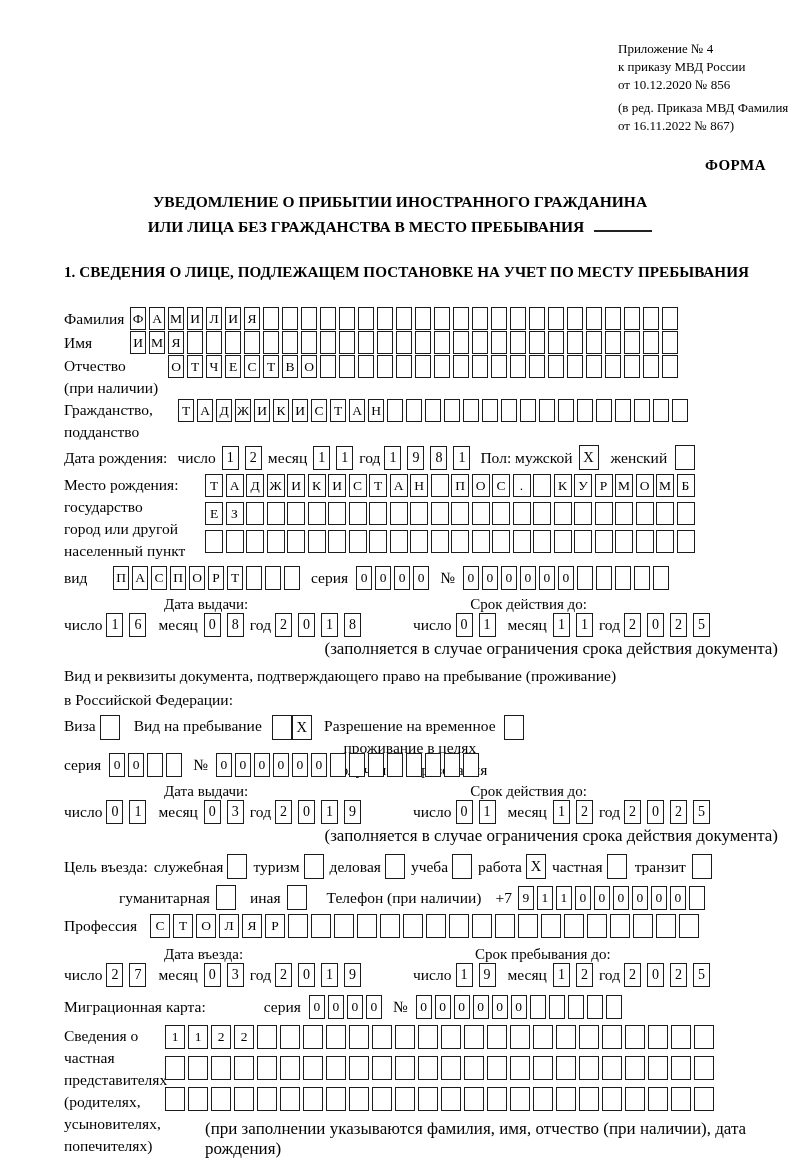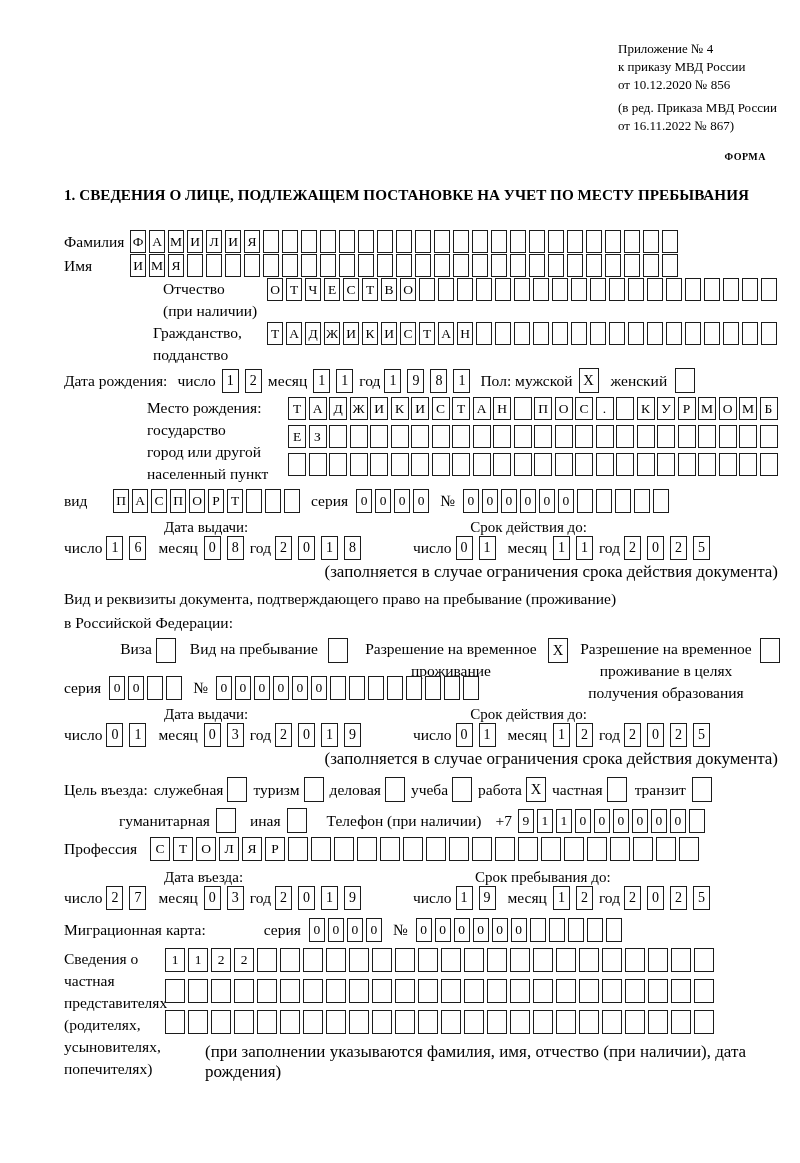--- a/index.html
+++ b/index.html
@@ -6,28 +6,28 @@
   html,body { background:#888; }
   .page {
     width: 800px; height: 1163px; margin: 0 auto;
     background: #ffffff; color: #000;
     font-family: "Liberation Serif", serif;
     position: relative; overflow: hidden;
   }
   
   .refblock { padding: 40px 48px 0 618px; font-size: 13px; line-height: 18px; white-space: nowrap; }
   .refblock .gap { margin-top: 5px; }
-  .forma { text-align: right; padding-right: 34px; margin-top: 16px; font-weight: bold; font-size: 10px; letter-spacing: .5px; }
+  .forma { text-align: right; padding-right: 34px; margin-top: 22px; font-weight: bold; font-size: 15px; letter-spacing: .5px; }
   .title { text-align: center; font-weight: bold; font-size: 15.5px; line-height: 25px; margin-top: 15px; }
   .uline { display: inline-block; width: 58px; border-bottom: 2px solid #222; margin-left: 10px; vertical-align: baseline; }
   .sec1 { margin: 24px 28px 0 64px; font-weight: bold; font-size: 15.2px; }
   
   .body { margin: 26px 0 0 64px; width: 716px; font-size: 15.5px; }
   .row { display: flex; align-items: center; }
-  .row.top { align-items: flex-start; justify-content: flex-end; }
+  .row.top { align-items: flex-start; }
   .lbl { flex: none; line-height: 22px; }
   .w66 { width: 66px; } .w104 { width: 104px; } .w114 { width: 114px; } .w141 { width: 141px; } .w49 { width: 49px; } .w86 { width: 86px; } .w101 { width: 101px; }
   .boxes { display: flex; flex: none; }
   .bx {
     display: inline-flex; align-items: center; justify-content: center;
     width: 16px; height: 23px; border: 1.7px solid #1c1c1c; margin-right: 3px;
     font-size: 13.5px; flex: none; background: #fff;
   }
   .bp .bx { width: 18px; margin-right: 2.5px; }          
   .wide .bx { width: 20px; height: 24px; margin-right: 3px; } 
@@ -52,26 +52,32 @@
 </style>
 </head>
 <body>
 
 <div class="page">
 
   <div class="refblock">
     <div>Приложение № 4</div>
     <div>к приказу МВД России</div>
     <div>от 10.12.2020 № 856</div>
-    <div class="gap">(в ред. Приказа МВД России</div>
+    <div class="gap">(в ред. Приказа МВД Фамилия</div>
     <div>от 16.11.2022 № 867)</div>
   </div>
 
   <div class="forma">ФОРМА</div>
 
+  <div class="title">
+    <div>УВЕДОМЛЕНИЕ О ПРИБЫТИИ ИНОСТРАННОГО ГРАЖДАНИНА</div>
+    <div>
+      <span>ИЛИ ЛИЦА БЕЗ ГРАЖДАНСТВА В МЕСТО ПРЕБЫВАНИЯ</span><span class="uline"></span>
+    </div>
+  </div>
 
   <div class="sec1">1. СВЕДЕНИЯ О ЛИЦЕ, ПОДЛЕЖАЩЕМ ПОСТАНОВКЕ НА УЧЕТ ПО МЕСТУ ПРЕБЫВАНИЯ</div>
 
   <div class="body">
 
     <div class="row mb3">
       <span class="lbl w66">Фамилия</span>
       <span class="boxes">
           <span class="bx">Ф</span>
           <span class="bx">А</span>
@@ -409,21 +415,20 @@
     <div class="caption cap-right mt2">(заполняется в случае ограничения срока действия документа)</div>
 
     <div class="mt8" style="font-size:15.5px">Вид и реквизиты документа, подтверждающего право на пребывание (проживание)</div>
     <div class="mt6" style="font-size:15.5px">в Российской Федерации:</div>
 
     <div class="row top mt6">
       <span class="lbl mr4">Виза</span>
       <span class="cb"></span>
       <span class="lbl ml14 mr10">Вид на пребывание</span>
       <span class="cb"></span>
-      <span class="wrapbox ml14 mr8" style="width:178px">Разрешение на временное проживание</span>
       <span class="cb">X</span>
       <span class="wrapbox ml12 mr8" style="width:172px">Разрешение на временное проживание в целях получения образования</span>
       <span class="cb"></span>
     </div>
 
     <div class="row" style="margin-top:-28px">
       <span class="lbl mr8">серия</span>
       <span class="boxes sn">
           <span class="bx">0</span>
           <span class="bx">0</span>

